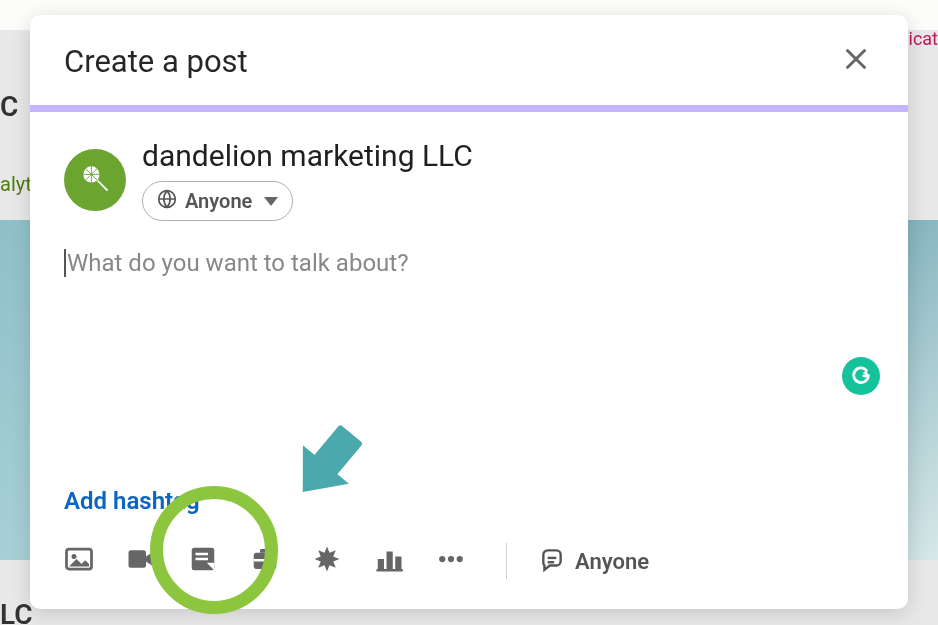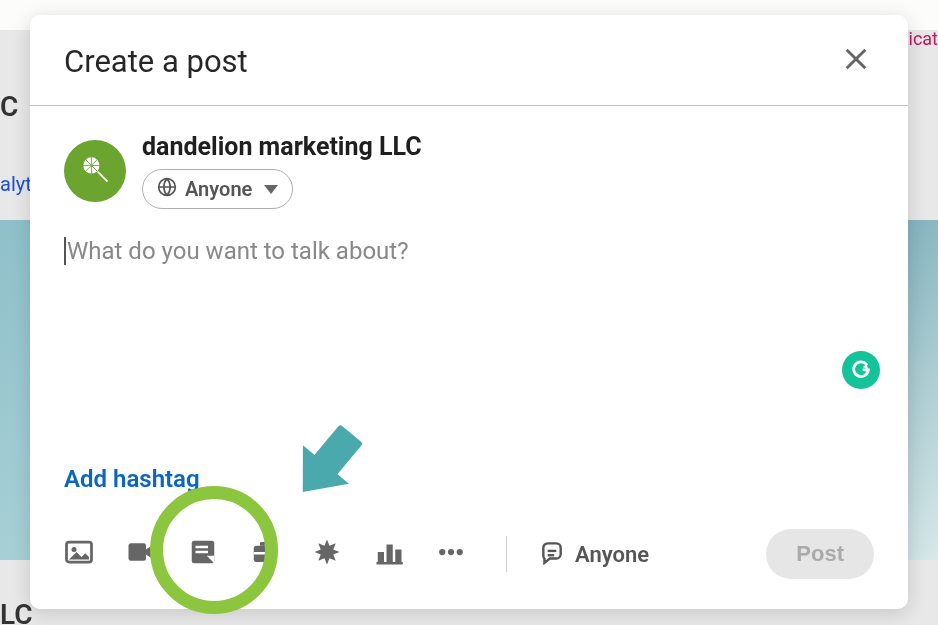--- a/index.html
+++ b/index.html
@@ -30,21 +30,21 @@
       position: absolute;
       top: 90px; left: 0;
       font-size: 28px;
       font-weight: 600;
       color: #333;
     }
     .bg-text2 {
       position: absolute;
       top: 172px; left: 0;
       font-size: 20px;
-      color: #1d4ed8;
+      color: #4d7c0f;
     }
     .bg-text3 {
       position: absolute;
       top: 598px; left: 0;
       font-size: 28px;
       font-weight: 600;
       color: #333;
     }
     .bg-text4 {
       position: absolute;
@@ -63,21 +63,21 @@
       border-radius: 10px;
       box-shadow: 0 4px 20px rgba(0,0,0,0.15);
       display: flex;
       flex-direction: column;
     }
     .modal-header {
       display: flex;
       align-items: center;
       justify-content: space-between;
       padding: 26px 34px 24px 34px;
-      border-bottom: 1px solid #c4b5fd;
+      border-bottom: 7px solid #c4b5fd;
     }
     .modal-title {
       font-size: 31px;
       font-weight: 400;
       color: rgba(0,0,0,0.85);
     }
     .close-btn {
       cursor: pointer;
       padding: 4px;
       color: #666;
@@ -102,22 +102,22 @@
       border-radius: 50%;
       background: #6ba52f;
       display: flex;
       align-items: center;
       justify-content: center;
       position: relative;
     }
     .avatar svg { width: 36px; height: 36px; }
     .author-meta { display: flex; flex-direction: column; gap: 8px; }
     .author-name {
-      font-size: 25px;
-      font-weight: 700;
+      font-size: 30px;
+      font-weight: 400;
       color: rgba(0,0,0,0.88);
     }
     .audience-pill {
       display: inline-flex;
       align-items: center;
       gap: 8px;
       border: 1px solid #b0b0b0;
       border-radius: 22px;
       padding: 7px 14px;
       cursor: pointer;
@@ -151,21 +151,20 @@
       color: #fff;
       font-weight: 600;
       font-size: 22px;
     }
     .add-hashtag {
       color: #0a66c2;
       font-size: 24px;
       font-weight: 600;
       cursor: pointer;
       margin-top: auto;
-      margin-bottom: 8px;
       width: fit-content;
     }
     .modal-footer {
       display: flex;
       align-items: center;
       padding: 18px 34px 30px 34px;
       gap: 10px;
     }
     .tool-icons {
       display: flex;
@@ -370,21 +369,20 @@
       <span>
         <svg viewBox="0 0 24 24" fill="none" stroke="currentColor" stroke-width="2.2">
             <path d="M4 6 a4 4 0 0 1 4-4 h8 a4 4 0 0 1 4 4 v6 a4 4 0 0 1 -4 4 h-6 l-5 4 v-4 a4 4 0 0 1 -1-3 Z" transform="translate(0,2)"></path>
             <line x1="8" y1="9" x2="16" y2="9" transform="translate(0,2)"></line>
             <line x1="8" y1="13" x2="14" y2="13" transform="translate(0,2)"></line>
           </svg>
       </span>
       <span>Anyone</span>
     </div>
 
-    <button class="post-btn">Post</button>
   </div>
 
 </div>
 
 <div class="annotation-circle"></div>
 <div class="annotation-arrow">
   <svg viewBox="0 0 120 90">
     <g transform="rotate(40 60 45)">
       <rect x="50" y="8" width="30" height="44" fill="#4aa9ad" rx="3"></rect>
       <path d="M35 48 L95 48 L65 84 Z" fill="#4aa9ad"></path>

